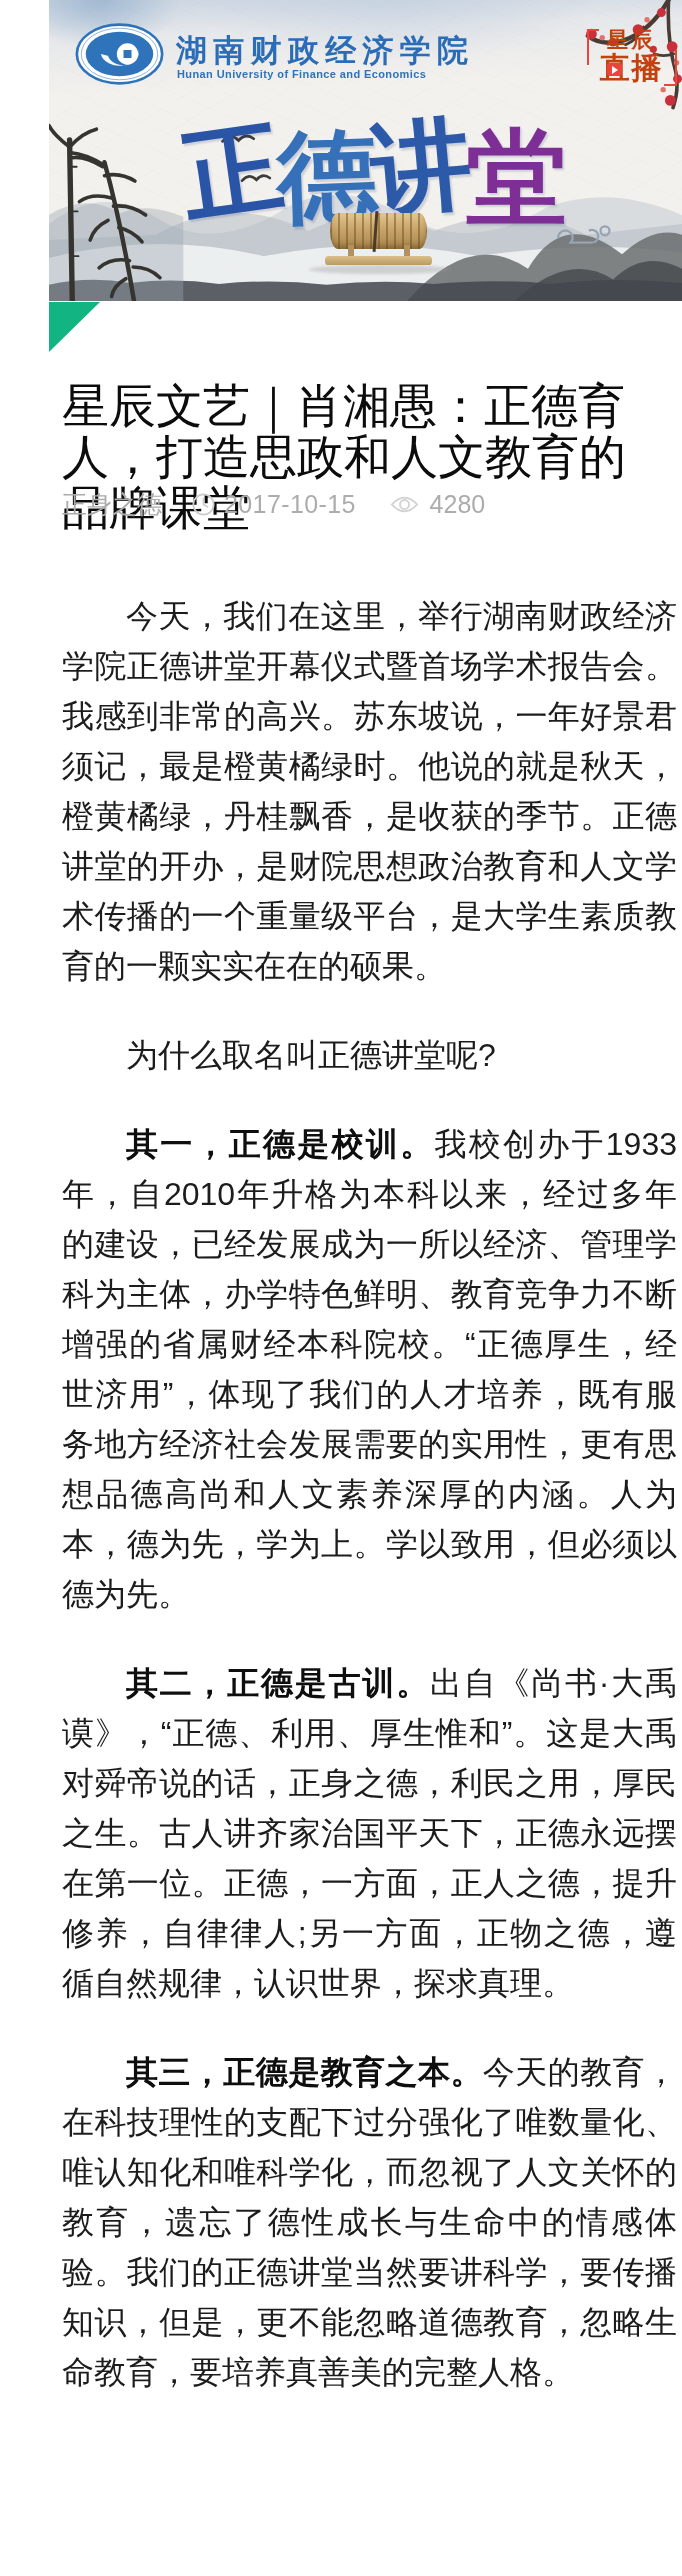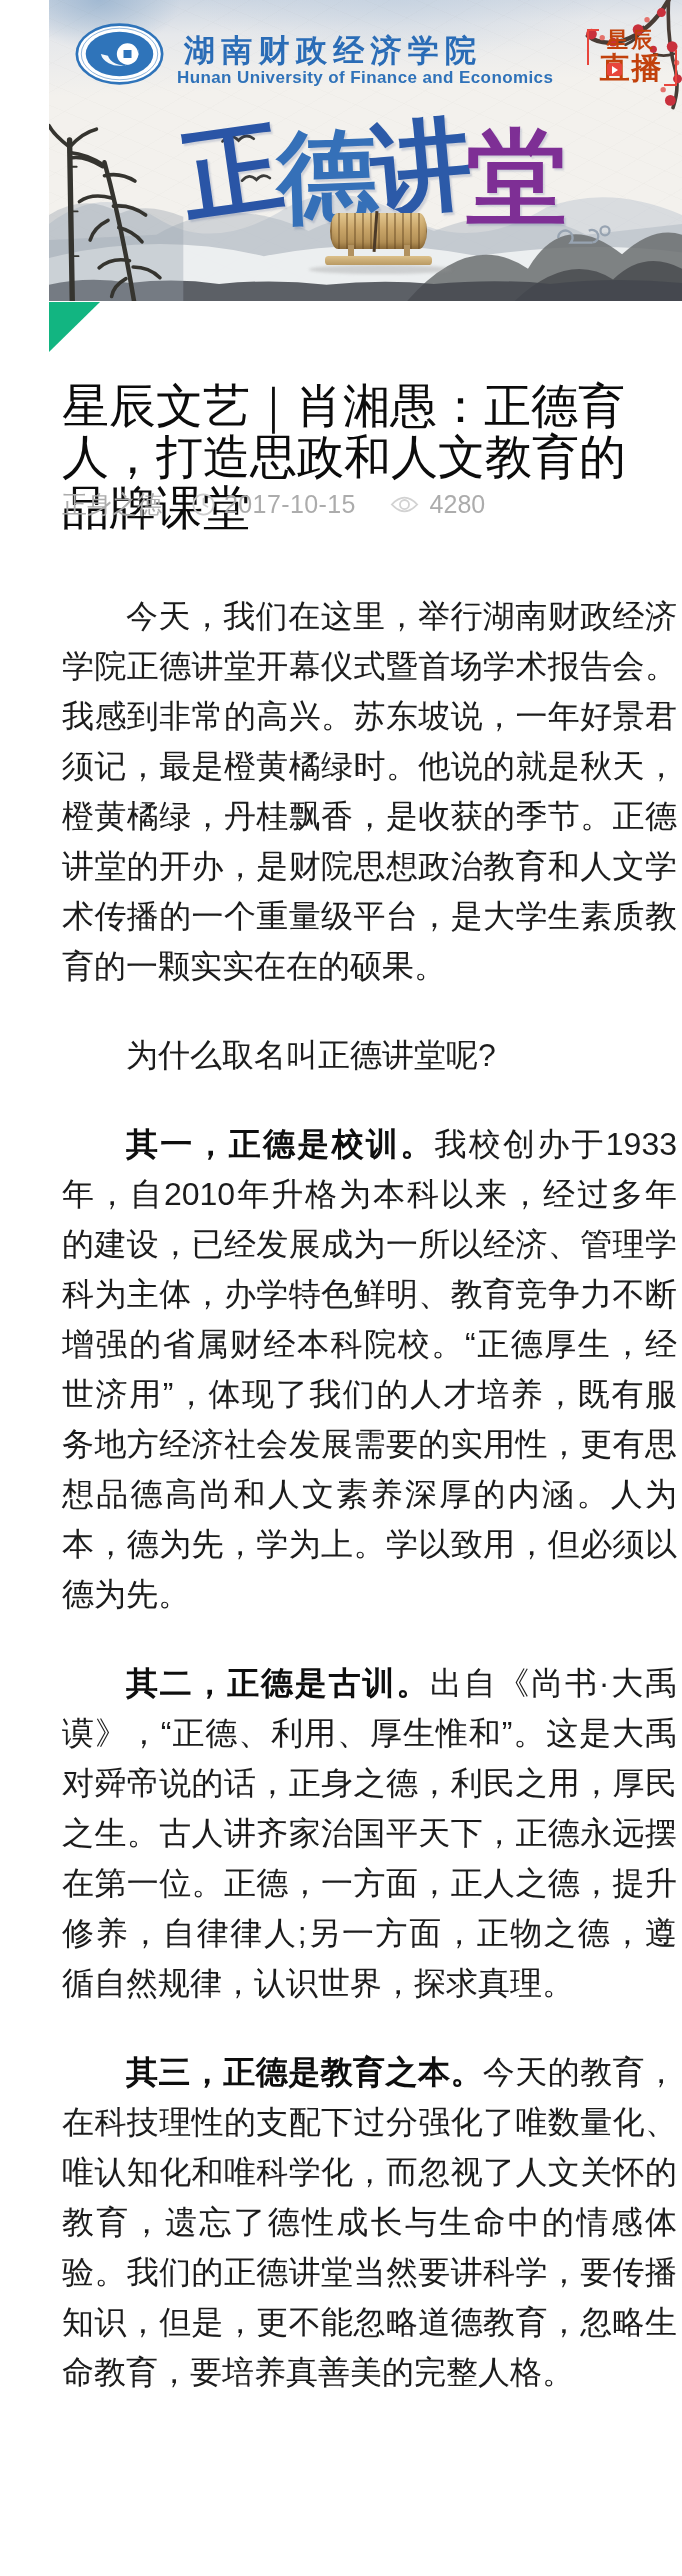--- a/index.html
+++ b/index.html
@@ -26,26 +26,26 @@
     position:absolute; inset:0; opacity:.5;
     background:
       repeating-linear-gradient(23deg, rgba(120,120,110,.05) 0 0.9px, transparent 0.9px 20px),
       repeating-linear-gradient(-31deg, rgba(120,120,110,.04) 0 0.9px, transparent 0.9px 24px);
   }
   .art { position:absolute; pointer-events:none; }
 
   
   .logo { position:absolute; left:25px; top:21.5px; width:91px; height:64px; }
   .uni-zh {
-    position:absolute; left:135px; top:30px;
+    position:absolute; left:127px; top:30px;
     font-size:31px; font-weight:700; color:#2a6cb6; letter-spacing:6.3px; white-space:nowrap;
   }
   .uni-en {
     position:absolute; left:128px; top:68px;
-    font-size:17px; font-weight:700; color:#2f72b9; letter-spacing:0.4px; white-space:nowrap;
+    font-size:11px; font-weight:700; color:#2f72b9; letter-spacing:0.4px; white-space:nowrap;
   }
 
   
   .badge {
     position:absolute; right:5.4px; top:27px; width:90px; height:59px;
     color:#c2410c; text-align:center;
   }
   .badge .bk { position:absolute; width:12.5px; height:36px; }
   .badge .bk.tl { left:0; top:1.8px; border-left:2.7px solid #e8453c; border-top:2.7px solid #e8453c; }
   .badge .bk.br { right:0; bottom:0; border-right:2.7px solid #e8453c; border-bottom:2.7px solid #e8453c; }

